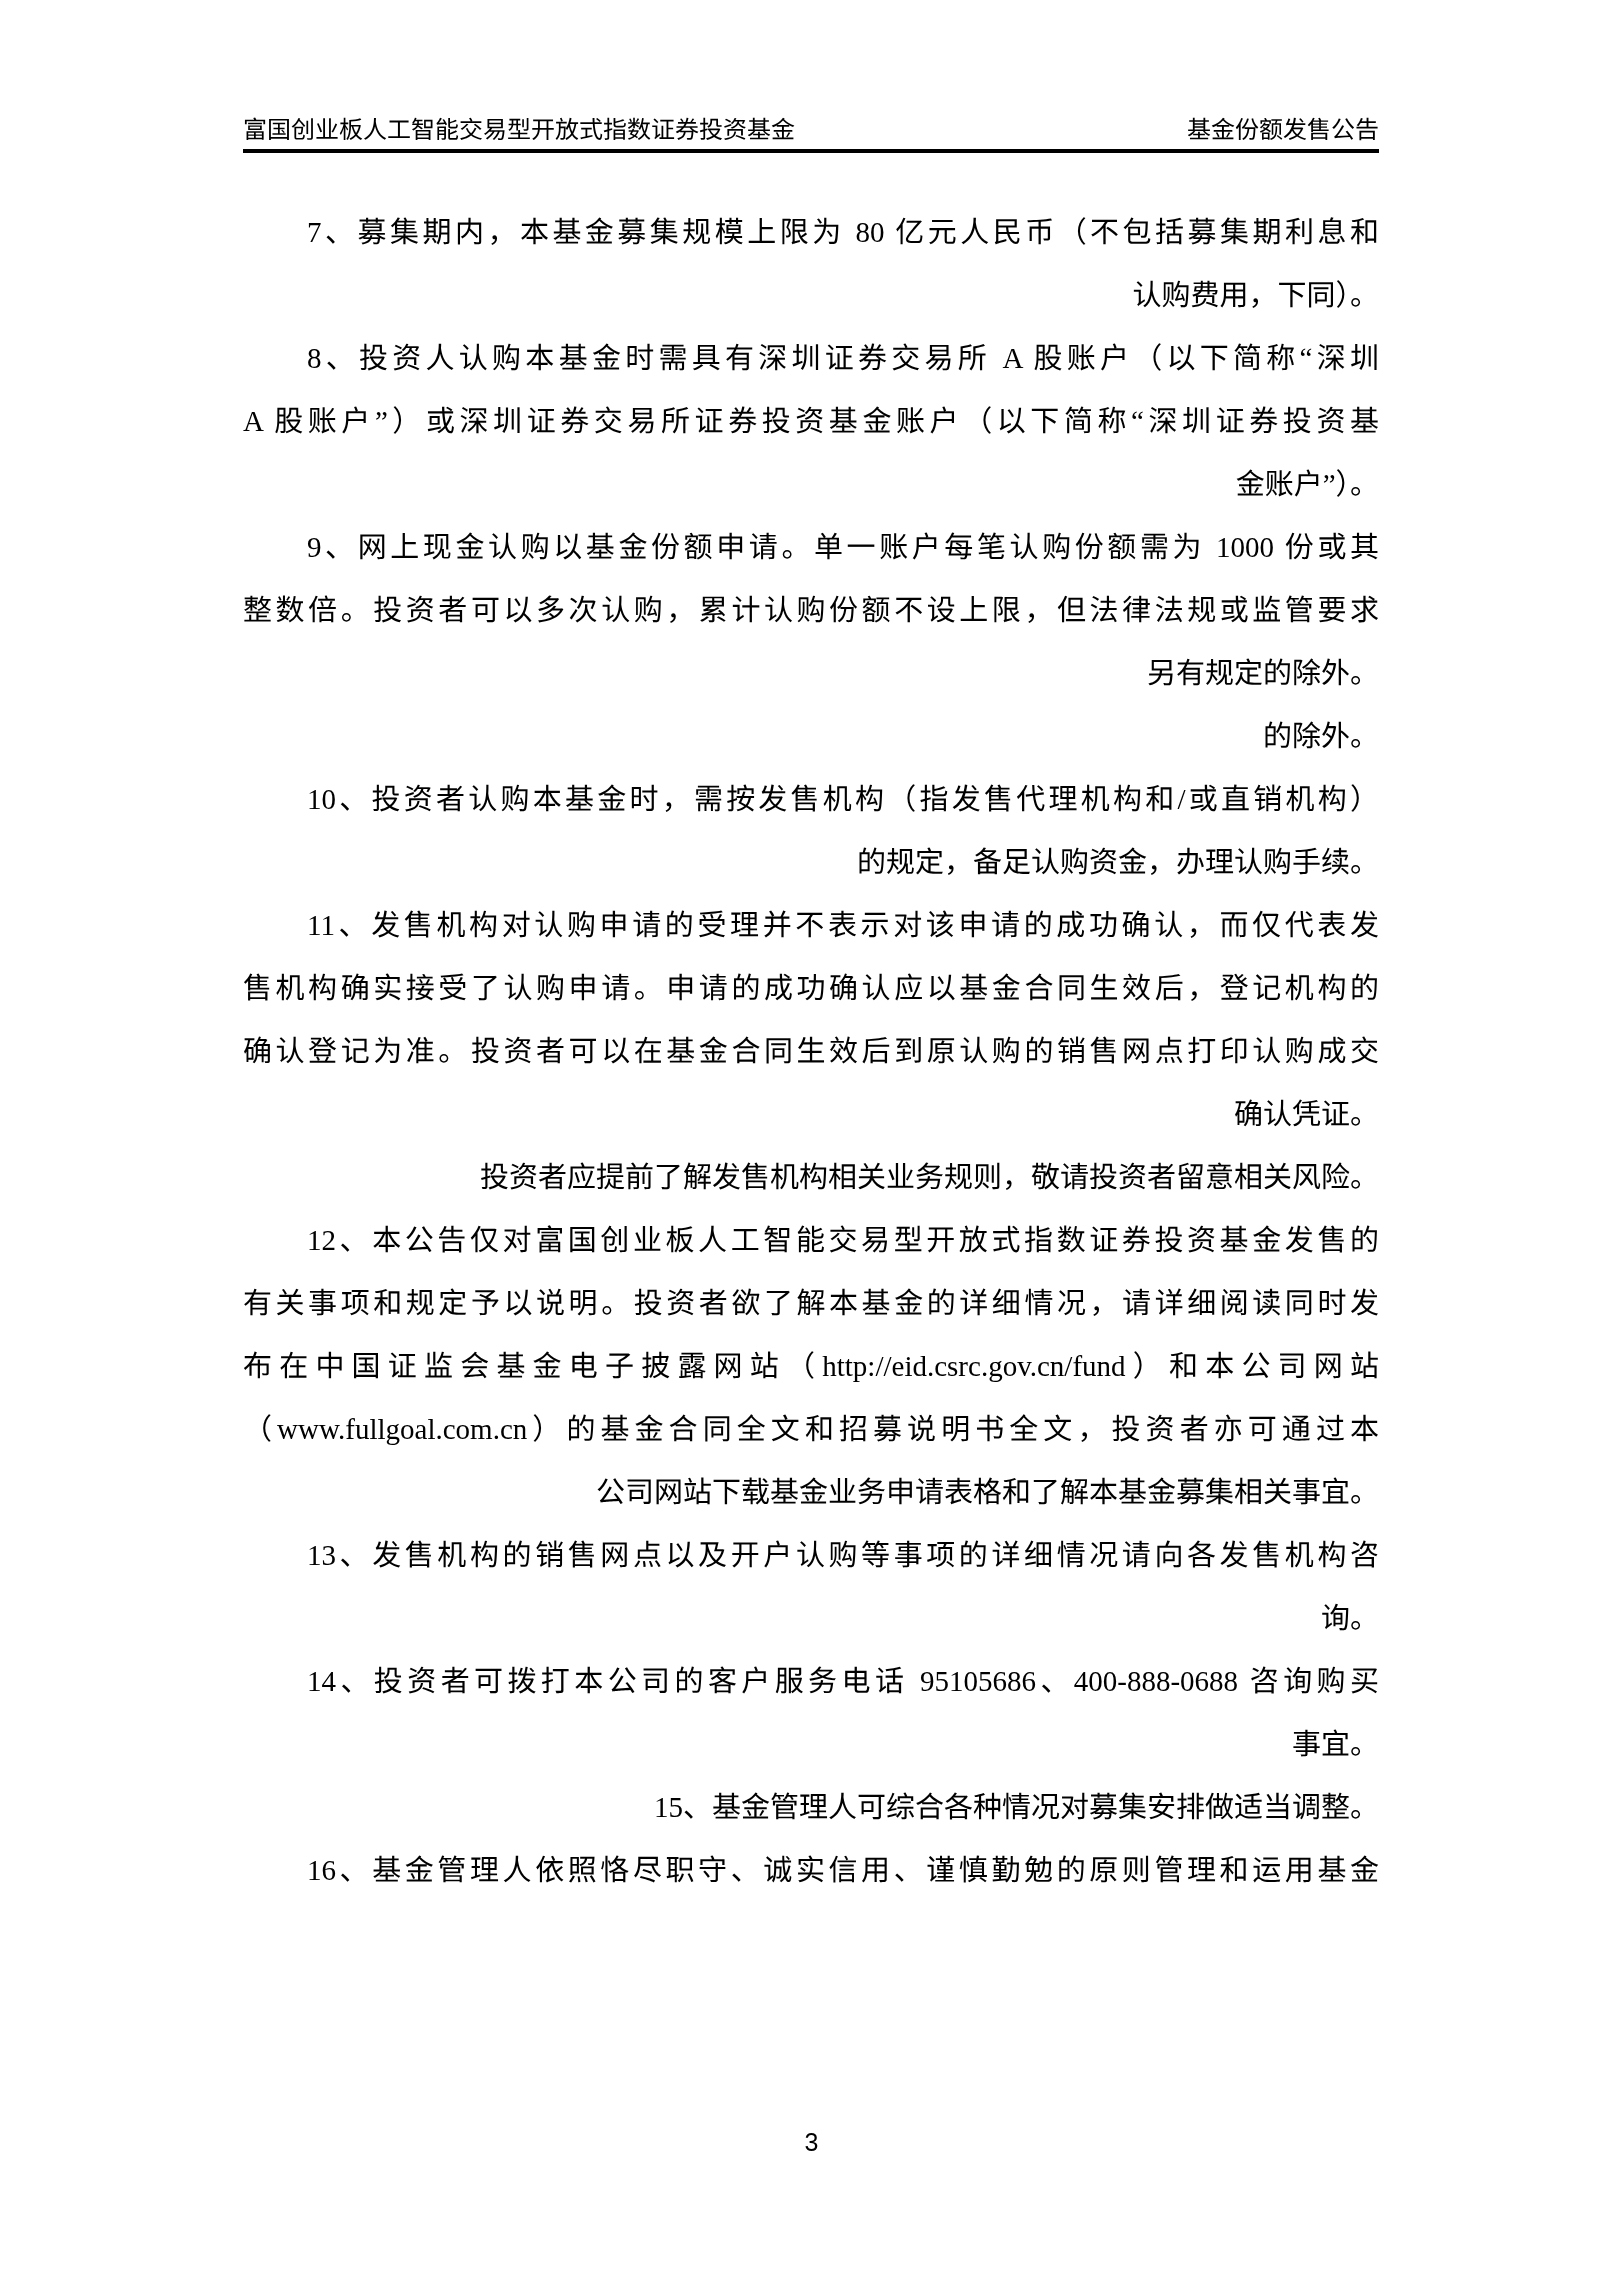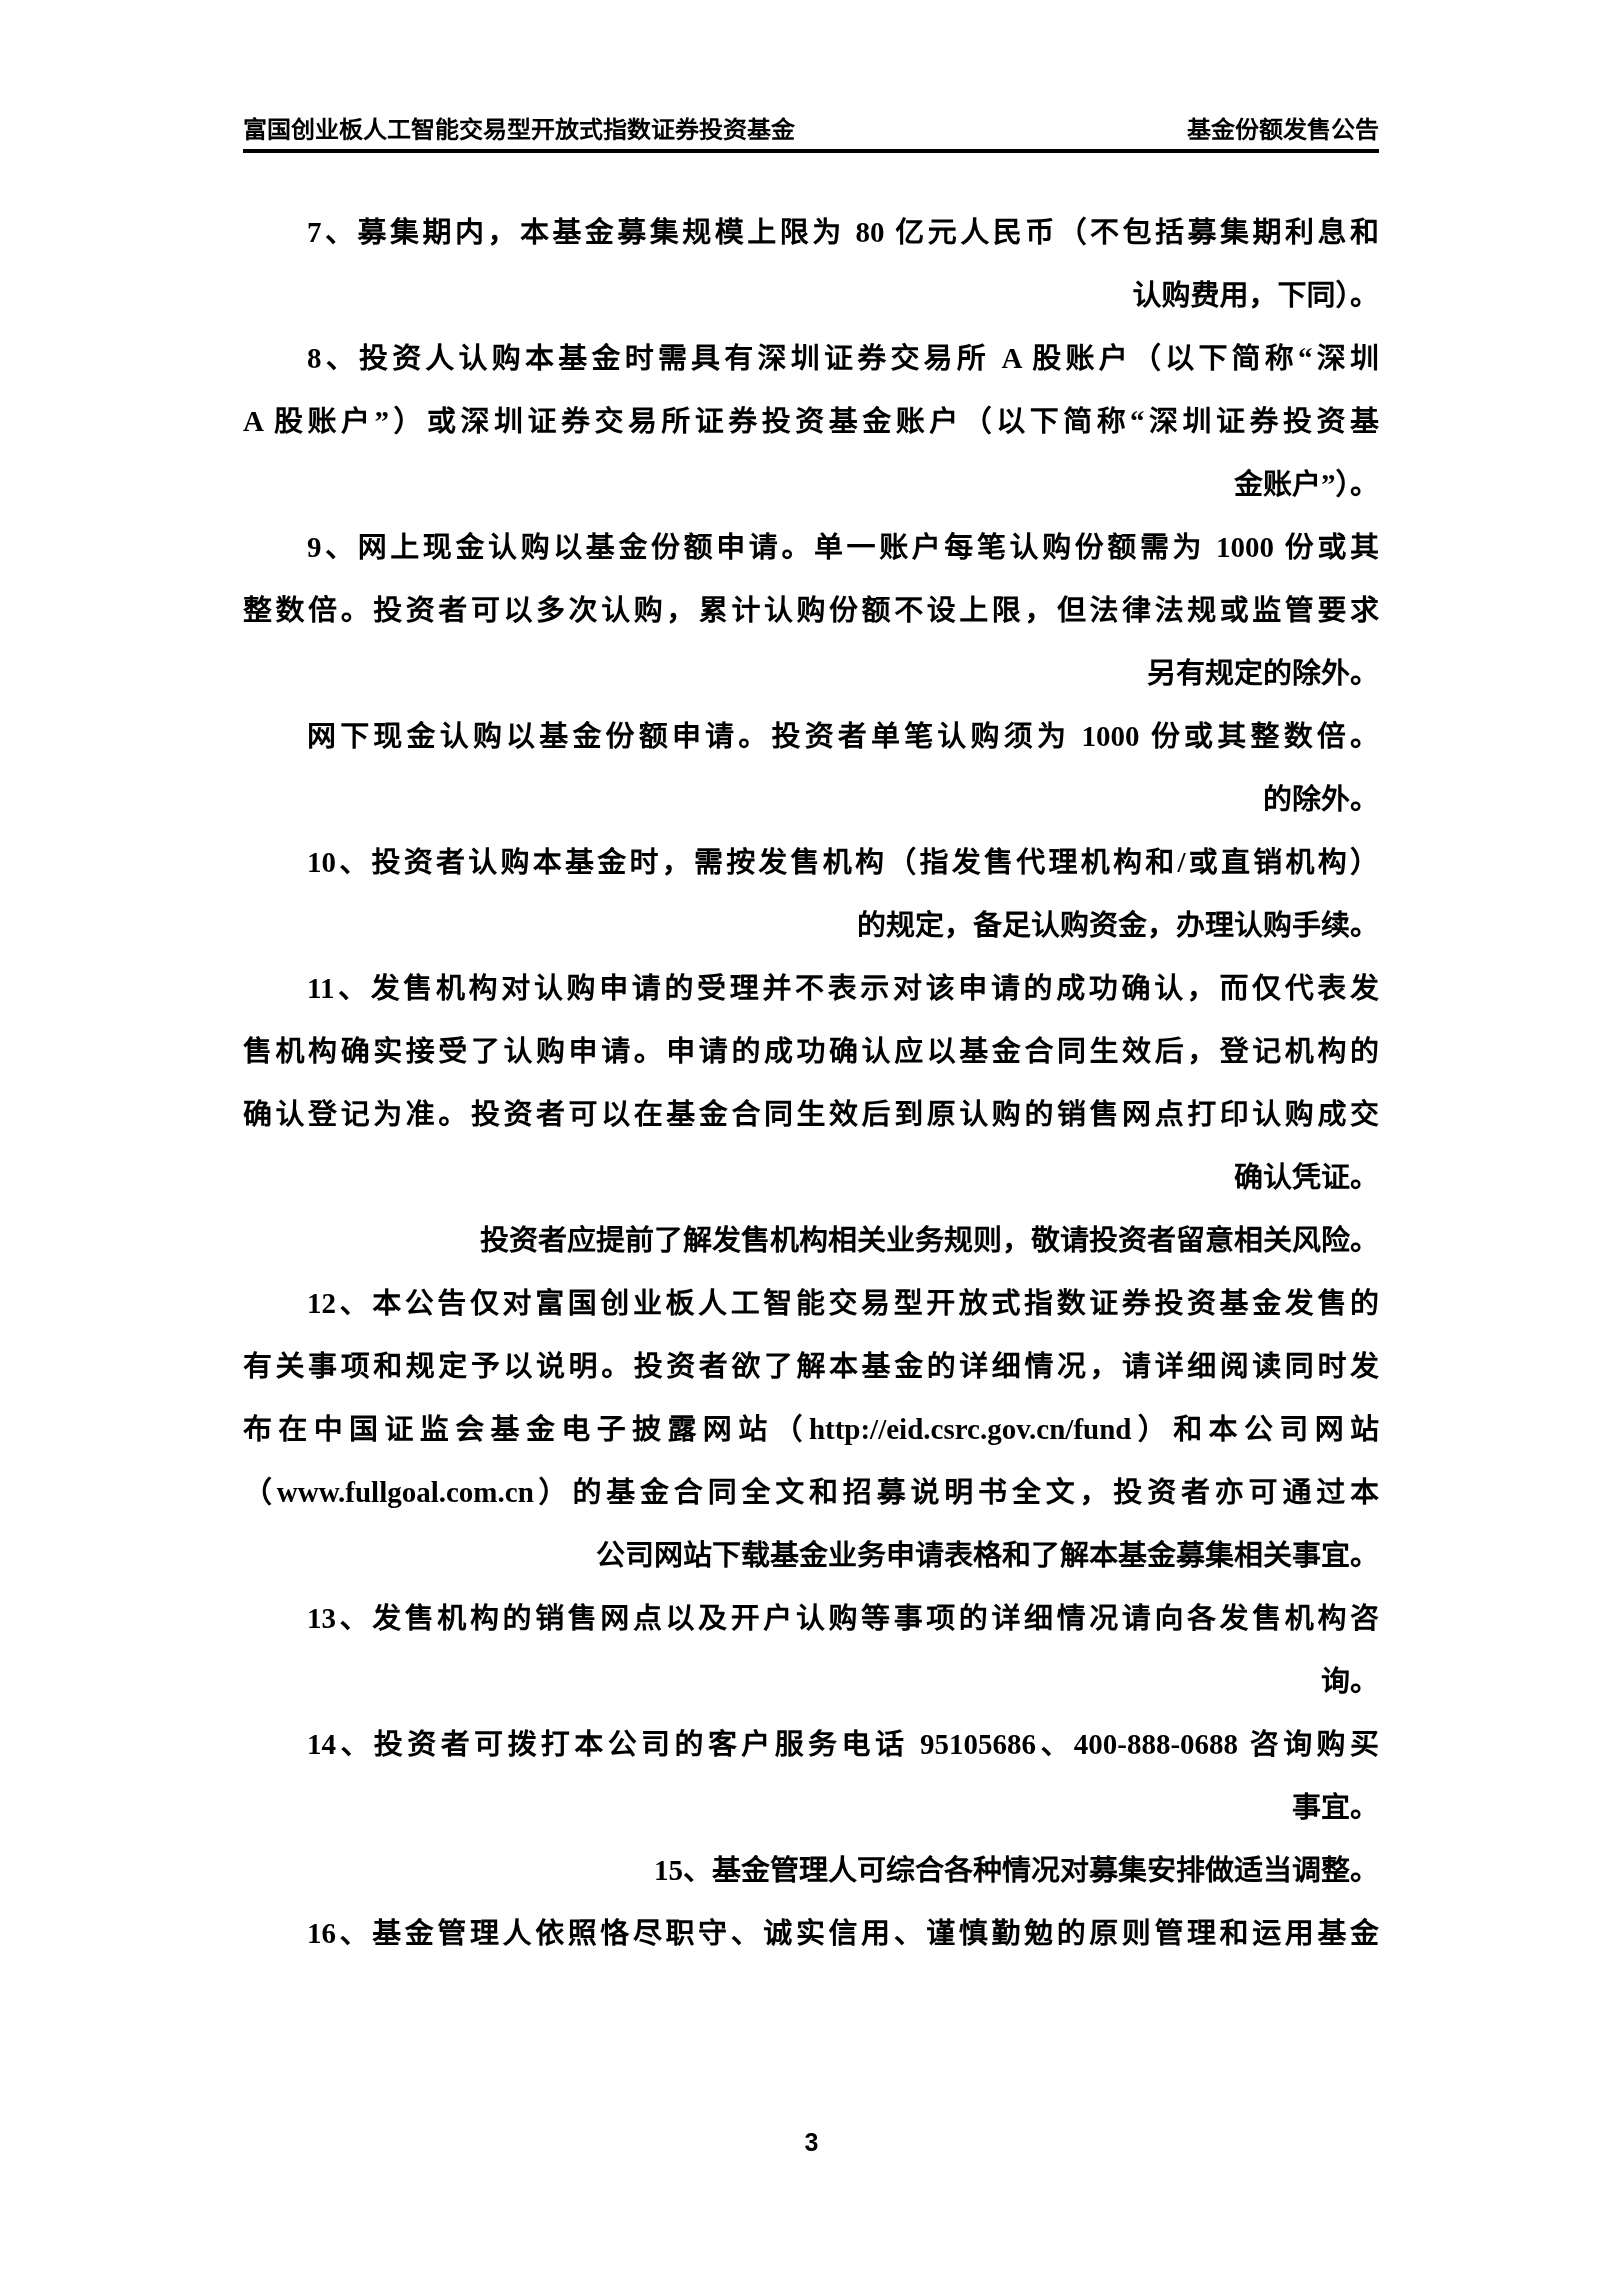--- a/index.html
+++ b/index.html
@@ -8,21 +8,20 @@
     background: #ffffff;
   }
   .page {
     position: relative;
     width: 1623px;
     height: 2280px;
     background: #ffffff;
     color: #000000;
     font-family: "Liberation Serif", "DejaVu Serif", serif;
     overflow: hidden;
-    font-weight: bold;
   }
   .header {
     position: absolute;
     left: 243px;
     top: 115px;
     width: 1136px;
     display: flex;
     justify-content: space-between;
     font-size: 24px;
     line-height: 30px;
@@ -80,21 +79,20 @@
 
   <div class="doc-body" id="document-body">
       <div class="line indent fill">7、募集期内，本基金募集规模上限为 80 亿元人民币（不包括募集期利息和</div>
       <div class="line">认购费用，下同）。</div>
       <div class="line indent fill">8、投资人认购本基金时需具有深圳证券交易所 A 股账户（以下简称“深圳</div>
       <div class="line fill">A 股账户”）或深圳证券交易所证券投资基金账户（以下简称“深圳证券投资基</div>
       <div class="line">金账户”）。</div>
       <div class="line indent fill">9、网上现金认购以基金份额申请。单一账户每笔认购份额需为 1000 份或其</div>
       <div class="line fill">整数倍。投资者可以多次认购，累计认购份额不设上限，但法律法规或监管要求</div>
       <div class="line">另有规定的除外。</div>
-      <div class="line indent fill">网下现金认购以基金份额申请。投资者单笔认购须为 1000 份或其整数倍。</div>
       <div class="line">的除外。</div>
       <div class="line indent fill">10、投资者认购本基金时，需按发售机构（指发售代理机构和/或直销机构）</div>
       <div class="line">的规定，备足认购资金，办理认购手续。</div>
       <div class="line indent fill">11、发售机构对认购申请的受理并不表示对该申请的成功确认，而仅代表发</div>
       <div class="line fill">售机构确实接受了认购申请。申请的成功确认应以基金合同生效后，登记机构的</div>
       <div class="line fill">确认登记为准。投资者可以在基金合同生效后到原认购的销售网点打印认购成交</div>
       <div class="line">确认凭证。</div>
       <div class="line indent">投资者应提前了解发售机构相关业务规则，敬请投资者留意相关风险。</div>
       <div class="line indent fill">12、本公告仅对富国创业板人工智能交易型开放式指数证券投资基金发售的</div>
       <div class="line fill">有关事项和规定予以说明。投资者欲了解本基金的详细情况，请详细阅读同时发</div>

